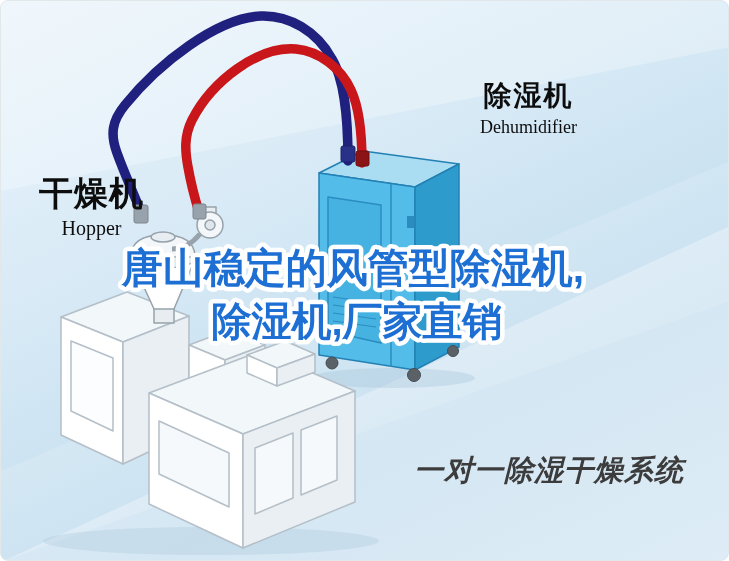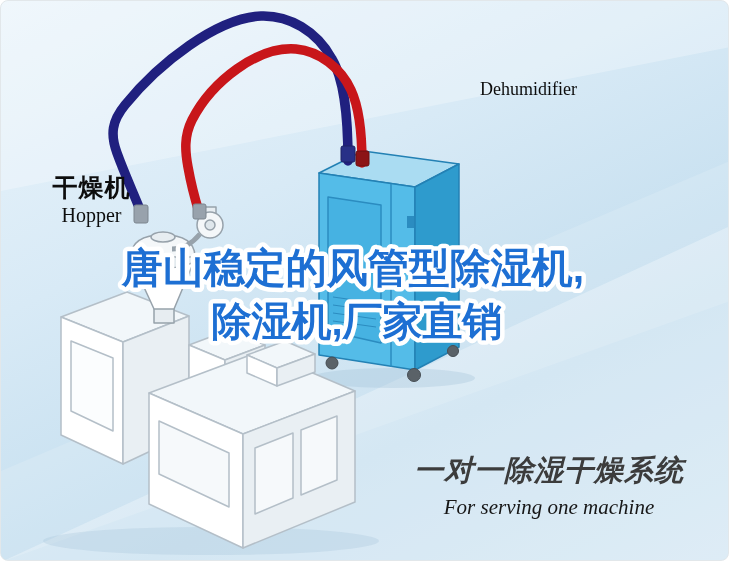--- a/index.html
+++ b/index.html
@@ -32,21 +32,21 @@
 
   .label { position: absolute; text-align: center; color: #0d0d0d; }
   .label .zh { font-weight: bold; }
   .label .en { font-family: "Liberation Serif", serif; }
 
   .label-dehumidifier { left: 420px; top: 76px; width: 215px; }
   .label-dehumidifier .zh { font-size: 28px; letter-spacing: 2px; }
   .label-dehumidifier .en { font-size: 18px; margin-top: 2px; }
 
   .label-hopper { left: 18px; top: 170px; width: 145px; }
-  .label-hopper .zh { font-size: 25px; letter-spacing: 1px; }
+  .label-hopper .zh { font-size: 34px; letter-spacing: 1px; }
   .label-hopper .en { font-size: 20px; margin-top: 0; }
 
   .tagline { position: absolute; left: 398px; top: 450px; width: 300px; text-align: center; font-style: italic; }
   .tagline .zh { font-size: 29px; font-weight: bold; color: #3c3c3c; letter-spacing: 1px; }
   .tagline .en { font-family: "Liberation Serif", serif; font-size: 21px; color: #161616; margin-top: 4px; }
 </style>
 </head>
 <body>
 
 <div class="canvas">
@@ -127,26 +127,26 @@
     <rect x="340" y="145" width="14" height="16" rx="2" fill="#283087" stroke="#1c2266"></rect>
     <rect x="355" y="150" width="13" height="15" rx="2" fill="#8c1416" stroke="#6e0f11"></rect>
     <rect x="133" y="204" width="14" height="18" rx="2" fill="#98a2ac" stroke="#7c868f"></rect>
     <rect x="192" y="203" width="13" height="15" rx="2" fill="#98a2ac" stroke="#7c868f"></rect>
 
     <text class="headline-text" x="352" y="281" text-anchor="middle" stroke="#ffffff" fill="#1d6fd3">唐山稳定的风管型除湿机,</text>
     <text class="headline-text headline-line2" x="356" y="334" text-anchor="middle" stroke="#ffffff" fill="#1d6fd3">除湿机,厂家直销</text>
   </svg>
 
   <div class="label label-dehumidifier">
+    <div class="zh">除湿机</div>
     <div class="en">Dehumidifier</div>
   </div>
 
   <div class="label label-hopper">
     <div class="zh">干燥机</div>
     <div class="en">Hopper</div>
   </div>
 
   <div class="tagline">
     <div class="zh">一对一除湿干燥系统</div>
-    <div class="en">For serving one machine</div>
   </div>
 
 </div>
 
 </body></html>

